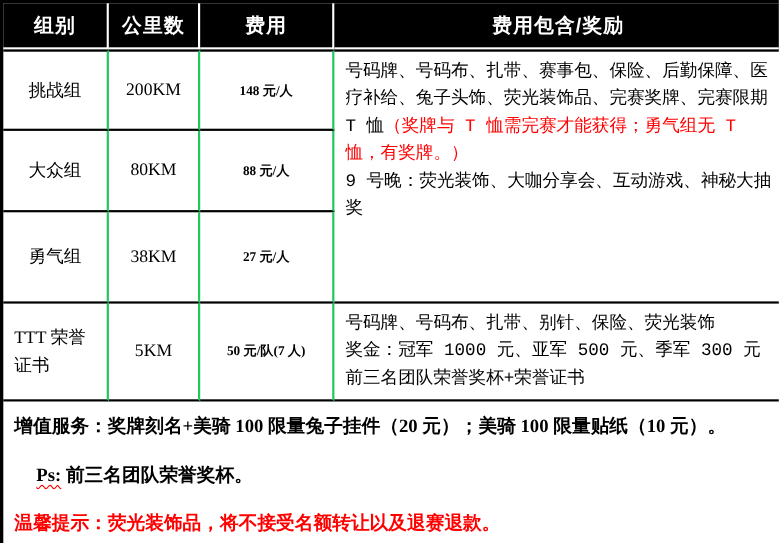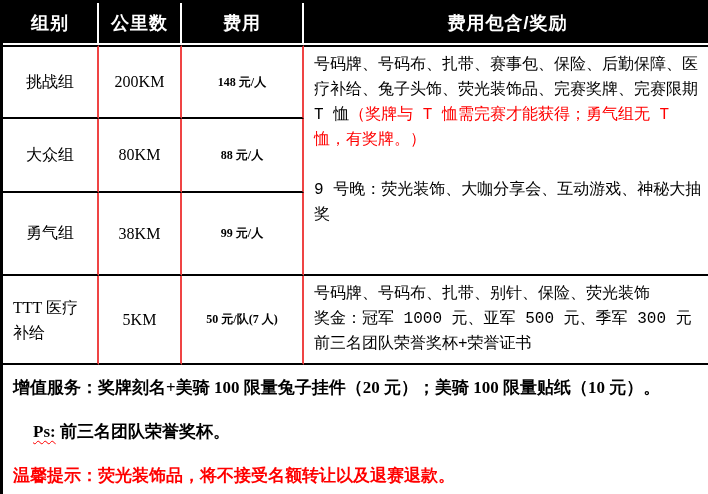--- a/index.html
+++ b/index.html
@@ -13,32 +13,32 @@
   
   th.hdr{
     background:#000;color:#fff;
     font-family:"Liberation Sans","DejaVu Sans",sans-serif;
     font-weight:bold;font-size:18px;letter-spacing:1px;
     border-right:2px solid #fff;border-bottom:2px solid #fff;
     padding:0;text-align:center;vertical-align:middle;
   }
   th.hdr:last-child{border-right:none;}
   
-  td{border-right:2px solid #ef4444;border-bottom:2px solid #000;
+  td{border-right:2px solid #22c55e;border-bottom:2px solid #000;
      font-size:16px;padding:0;}
   td.last-col{border-right:none;}
   tr.first-body-row td{border-top:2px solid #000;}
   td.center{text-align:center;vertical-align:middle;}
   td.fee{font-weight:bold;font-size:12px;}
   td.group-ttt{text-align:left;vertical-align:middle;padding:0 6px 0 10px;
      line-height:25px;}
   td.benefits{vertical-align:top;text-align:left;padding:6px 8px 6px 10px;
      line-height:25px;font-size:16px;}
   td.benefits p{margin:0;font-family:Liberation Mono, monospace;}
-  td.benefits p.gap{margin-top:25px;}
+  td.benefits p.gap{}
   .red{color:#ff0000;}
   
   td.footer-cell{border-right:none;border-bottom:none;vertical-align:top;
      padding:12px 10px 0 10px;
      font-weight:bold;font-size:17px;line-height:22px;}
   td.footer-cell p{margin:0 0 22px 0;}
   .squiggle{text-decoration:underline;text-decoration-style:wavy;
      text-decoration-color:#ff0000;text-decoration-thickness:1px;
      text-underline-offset:3px;margin-left:20px;}
 </style>
@@ -73,25 +73,25 @@
 
       <tr style="height:74px">
         <td class="center">大众组</td>
         <td class="center">80KM</td>
         <td class="center fee">88 元/人</td>
       </tr>
 
       <tr style="height:83px">
         <td class="center">勇气组</td>
         <td class="center">38KM</td>
-        <td class="center fee">99 元/人</td>
+        <td class="center fee">27 元/人</td>
       </tr>
 
       <tr style="height:89px">
-        <td class="group-ttt">TTT 医疗补给</td>
+        <td class="group-ttt">TTT 荣誉证书</td>
         <td class="center">5KM</td>
         <td class="center fee">50 元/队(7 人)</td>
         <td class="benefits last-col">
           <p>号码牌、号码布、扎带、别针、保险、荧光装饰</p>
           <p>奖金：冠军 1000 元、亚军 500 元、季军 300 元</p>
           <p>前三名团队荣誉奖杯+荣誉证书</p>
         </td>
       </tr>
 
       <tr style="height:132px">

